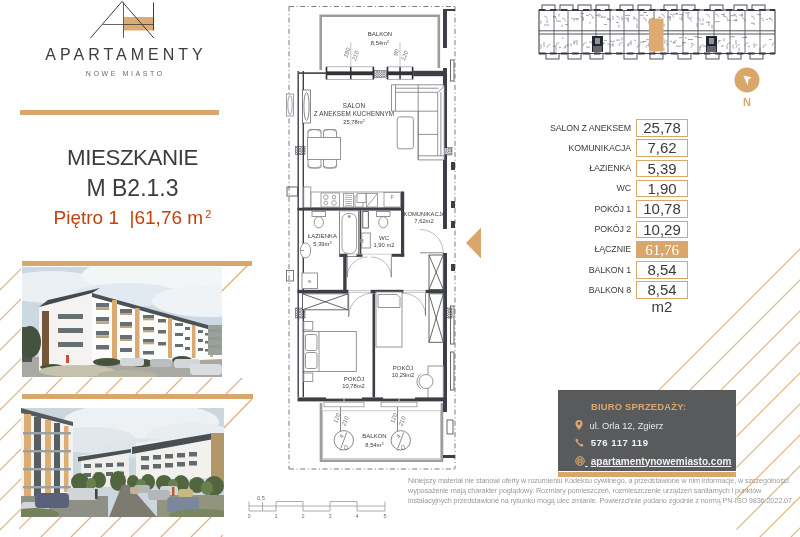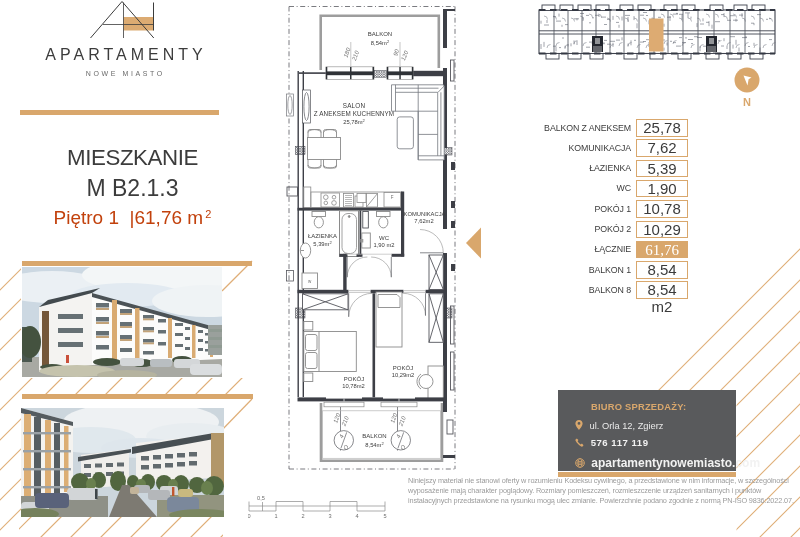--- a/index.html
+++ b/index.html
@@ -708,21 +708,21 @@
 
 <div id="table" class="abs" style="left:540px;top:118px;width:200px;">
   <style>
     .trow{position:absolute;height:20.3px;width:200px;}
     .tlab{position:absolute;right:109px;top:4.5px;font-size:8.8px;letter-spacing:-0.1px;color:#3b3b3b;white-space:nowrap;}
     .tval{position:absolute;left:96px;top:1px;width:50px;height:15.5px;border:1px solid #d9a76c;
           background:#fff;text-align:center;font-size:15px;color:#3b3b3b;line-height:16.5px;}
   </style>
 
   <div class="trow" style="top:0px">
-        <span class="tlab">BALKON Z ANEKSEM</span>
+        <span class="tlab">SALON Z ANEKSEM</span>
         <span class="tval">25,78 m2</span>
       </div>
 
   <div class="trow" style="top:20.3px">
         <span class="tlab">KOMUNIKACJA</span>
         <span class="tval">7,62 m2</span>
       </div>
 
   <div class="trow" style="top:40.6px">
         <span class="tlab">ŁAZIENKA</span>
@@ -782,21 +782,21 @@
     <span style="margin-left:4px;margin-top:26px;">ul. Orla 12, Zgierz</span>
   </div>
 
   <div style="font-size:9.6px;font-weight:bold;margin-bottom:8px;color:#f2f2f2;">
     <svg width="9" height="9" viewBox="0 0 10 10" style="vertical-align:-1px;">
           <path d="M2,0.5 L3.8,2.3 L2.9,3.7 C3.3,4.8 5.2,6.7 6.3,7.1 L7.7,6.2 L9.5,8 L8,9.6 C6,9.9 0.1,4 0.4,2 Z" fill="#d9a76c"></path>
         </svg>
     <span style="margin-left:4px;letter-spacing:0.5px;">576 117 119</span>
   </div>
 
-  <div style="font-size:12px;font-weight:bold;color:#f2f2f2;">
+  <div style="font-size:10px;font-weight:bold;color:#f2f2f2;text-decoration:underline;">
     <svg width="10" height="10" viewBox="0 0 10 10" style="vertical-align:-1px;">
           <g fill="none" stroke="#d9a76c" stroke-width="0.8">
             <circle cx="5" cy="5" r="4.4"></circle>
             <ellipse cx="5" cy="5" rx="2" ry="4.4"></ellipse>
             <line x1="0.6" y1="5" x2="9.4" y2="5"></line>
             <path d="M1.2,2.7 Q5,4.4 8.8,2.7 M1.2,7.3 Q5,5.6 8.8,7.3"></path>
           </g>
         </svg>
     <span style="margin-left:3px;">apartamentynowemiasto.com</span>
   </div>

